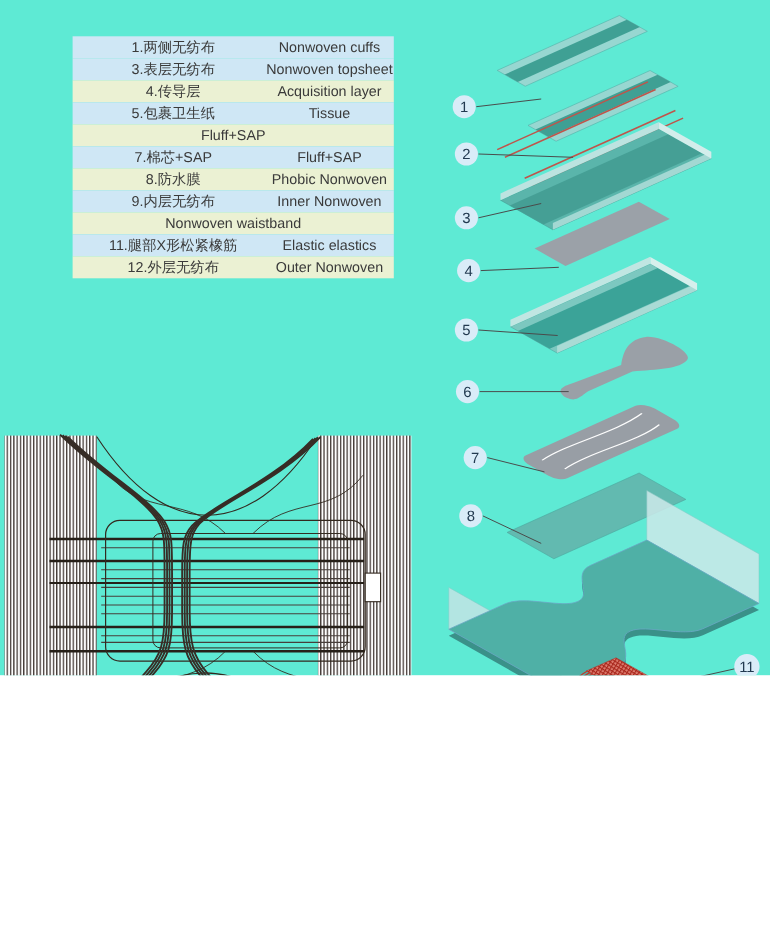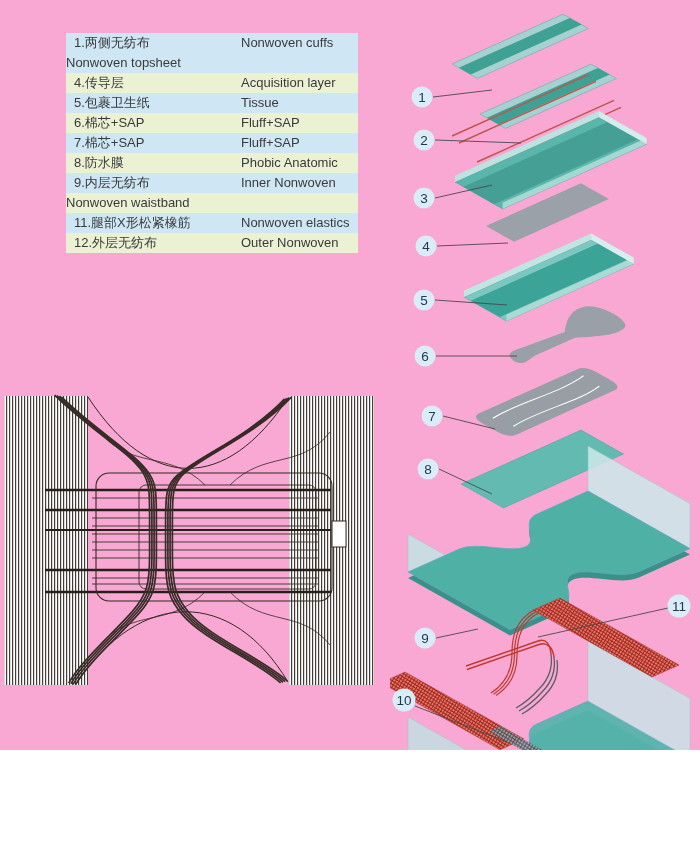--- a/index.html
+++ b/index.html
@@ -1,17 +1,17 @@
 <!DOCTYPE html>
 <html><head>
 <meta charset="utf-8">
 <style>
   html,body{margin:0;padding:0;background:#ffffff;}
-  .stage{position:relative;width:700px;height:750px;background:#f9a8d4;overflow:hidden;
-         font-family:"Liberation Sans",sans-serif;}
+  .stage{position:relative;width:700px;height:614px;background:#5eead4;overflow:hidden;
+         font-family:"Liberation Sans",sans-serif;text-align:center;}
   
   .legend{position:absolute;left:66px;top:33px;width:292px;}
   .lrow{display:flex;height:20px;line-height:20px;font-size:13px;color:#3a3a3a;}
   .lrow.blue{background:#cfe7f5;}
   .lrow.green{background:#ebf1d3;}
   .lrow .zh{width:167px;padding-left:8px;white-space:nowrap;overflow:hidden;}
   .lrow .en{flex:1;white-space:nowrap;}
   svg text.badge-num{font-family:"Liberation Sans",sans-serif;font-size:13.5px;fill:#223a50;}
   .expl{position:absolute;left:390px;top:0;}
   .flat{position:absolute;left:0;top:385px;}
@@ -20,52 +20,52 @@
 <body>
 
 <div class="stage">
 
   <div class="legend">
     <div class="lrow blue">
         <span class="zh">1.两侧无纺布</span>
         <span class="en">Nonwoven cuffs</span>
       </div>
     <div class="lrow blue">
+        <span class="zh">3.表层无纺布</span>
         <span class="en">Nonwoven topsheet</span>
       </div>
     <div class="lrow green">
         <span class="zh">4.传导层</span>
         <span class="en">Acquisition layer</span>
       </div>
     <div class="lrow blue">
         <span class="zh">5.包裹卫生纸</span>
         <span class="en">Tissue</span>
       </div>
     <div class="lrow green">
-        <span class="zh">6.棉芯+SAP</span>
         <span class="en">Fluff+SAP</span>
       </div>
     <div class="lrow blue">
         <span class="zh">7.棉芯+SAP</span>
         <span class="en">Fluff+SAP</span>
       </div>
     <div class="lrow green">
         <span class="zh">8.防水膜</span>
-        <span class="en">Phobic Anatomic</span>
+        <span class="en">Phobic Nonwoven</span>
       </div>
     <div class="lrow blue">
         <span class="zh">9.内层无纺布</span>
         <span class="en">Inner Nonwoven</span>
       </div>
     <div class="lrow green">
         <span class="en">Nonwoven waistband</span>
       </div>
     <div class="lrow blue">
         <span class="zh">11.腿部X形松紧橡筋</span>
-        <span class="en">Nonwoven elastics</span>
+        <span class="en">Elastic elastics</span>
       </div>
     <div class="lrow green">
         <span class="zh">12.外层无纺布</span>
         <span class="en">Outer Nonwoven</span>
       </div>
   </div>
 
   <svg class="flat" width="385" height="305" viewBox="0 385 385 305">
     <defs>
       <pattern id="vstripe" width="3" height="4" patternUnits="userSpaceOnUse">

